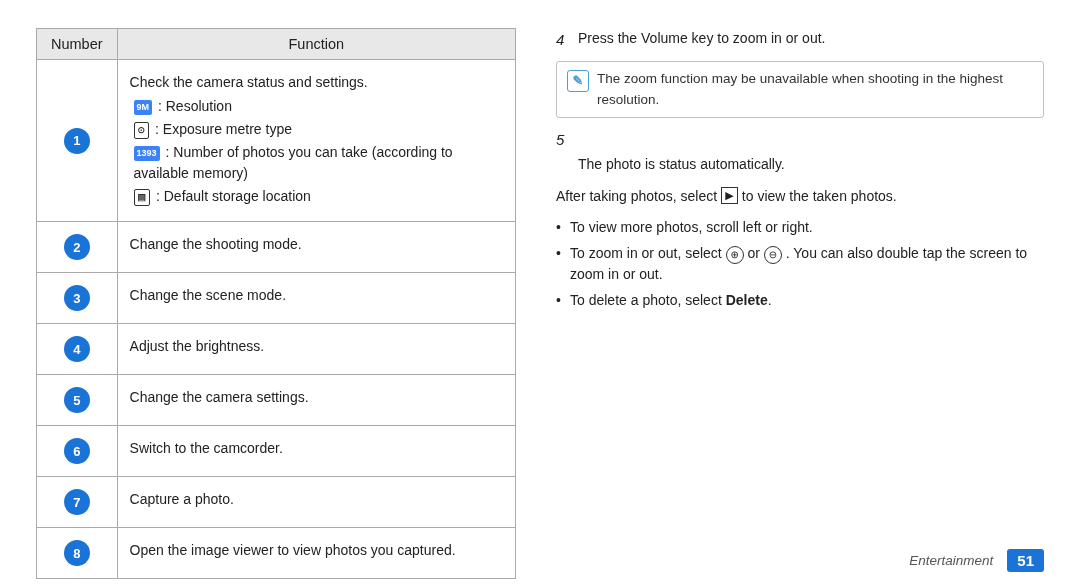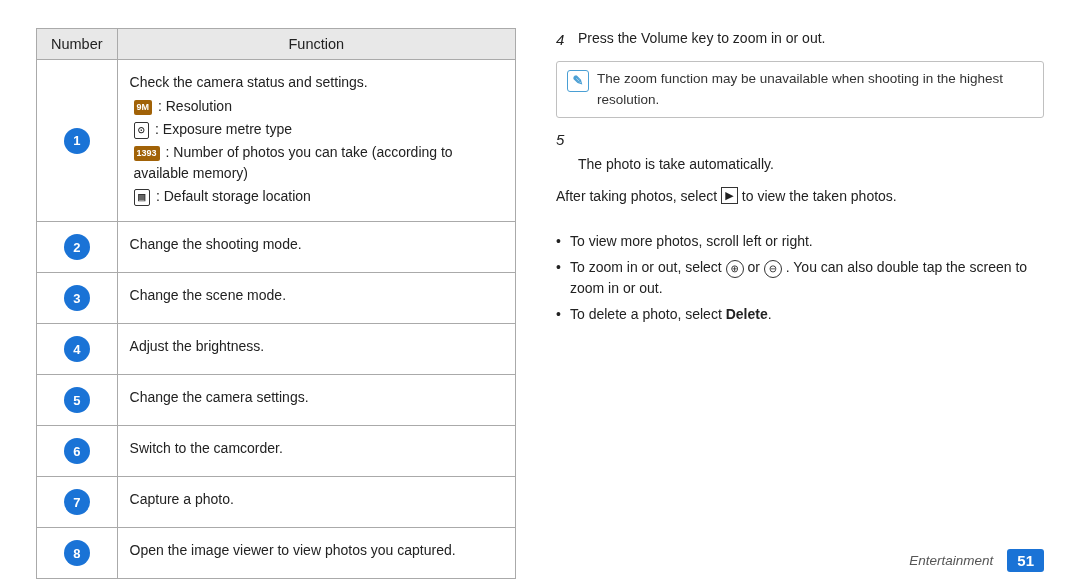--- a/index.html
+++ b/index.html
@@ -81,21 +81,21 @@
       margin-top: 3px;
       padding-left: 4px;
     }
 
     .func-cell ul li {
       margin-bottom: 2px;
     }
 
     .icon-box {
       display: inline-block;
-      background: #a16207;
+      background: #3b82f6;
       color: #fff;
       font-size: 9px;
       padding: 1px 3px;
       border-radius: 2px;
       font-weight: bold;
       vertical-align: middle;
       margin-right: 2px;
     }
 
     .icon-box-outline {
@@ -217,21 +217,21 @@
       background: #1a73d6;
       color: #fff;
       font-size: 15px;
       font-weight: bold;
       padding: 3px 10px;
       border-radius: 3px;
     }
 
     .after-text {
       margin-top: 8px;
-      margin-bottom: 24px;
+      margin-bottom: 10px;
       font-size: 14px;
     }
 
     .inline-icon-arrow {
       display: inline-block;
       border: 1.5px solid #333;
       width: 17px;
       height: 17px;
       vertical-align: middle;
       position: relative;
@@ -357,21 +357,21 @@
 
     <div class="note-box">
       <span class="note-icon">✎</span>
       <span class="note-text">The zoom function may be unavailable when shooting in the highest resolution.</span>
     </div>
 
     <div class="step">
       <div class="step-header">
         <span class="step-num">5</span>
       </div>
-      <div class="step-indent">The photo is take automatically.</div>
+      <div class="step-indent">The photo is status automatically.</div>
     </div>
 
     <div class="after-text">
       After taking photos, select
       <span class="inline-icon-arrow" style="display:inline-flex;align-items:center;justify-content:center;font-size:11px;">▶</span>
       to view the taken photos.
     </div>
 
     <ul class="bullet-list">
       <li>To view more photos, scroll left or right.</li>

